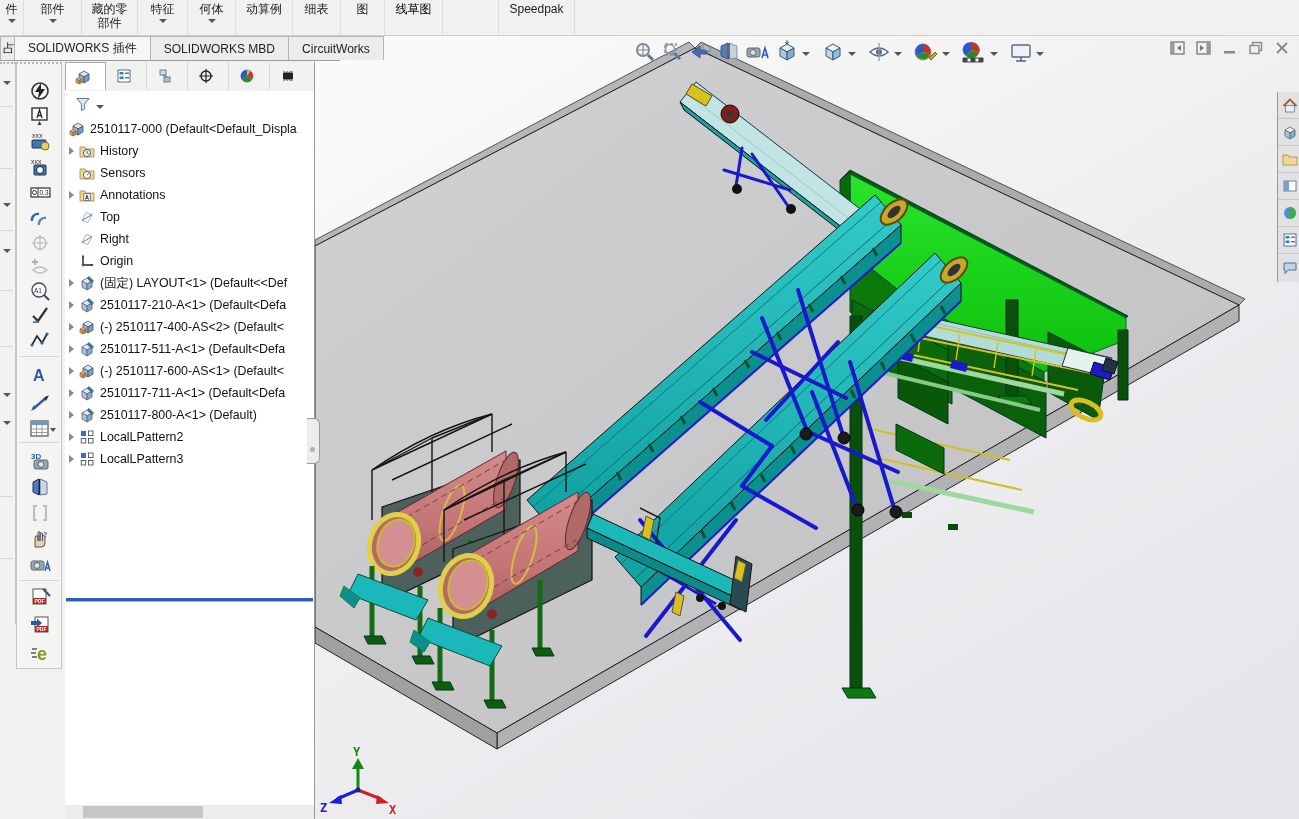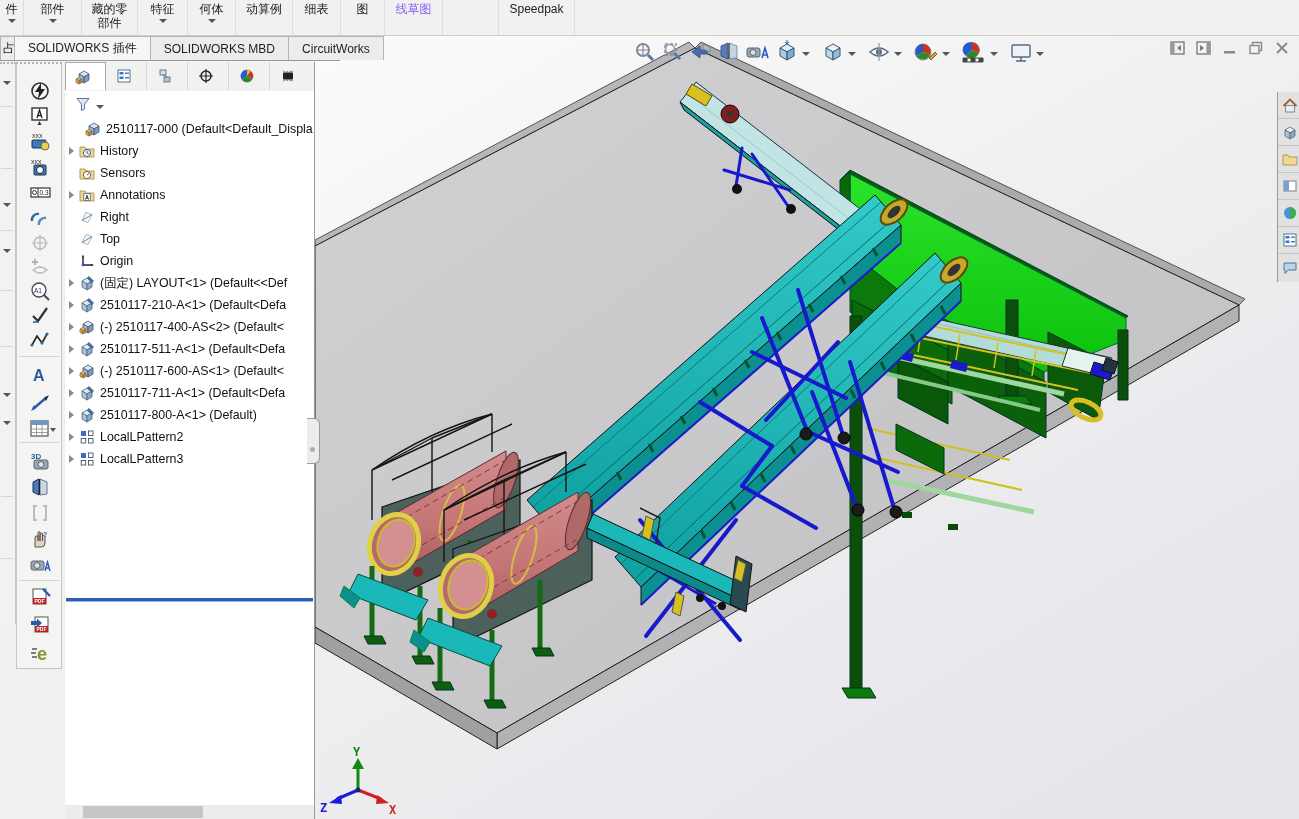--- a/index.html
+++ b/index.html
@@ -4,21 +4,21 @@
 <style>
   html,body{margin:0;padding:0}
   body{width:1299px;height:819px;position:relative;overflow:hidden;
        font-family:"Liberation Sans",sans-serif;background:#f1f1f0;font-size:12px;color:#222}
   .abs{position:absolute}
   
   .ribbon{left:0;top:0;width:1299px;height:35px;background:#f1f1f0;border-bottom:1px solid #cfcfcd;display:flex}
   .rcell{height:35px;display:flex;flex-direction:column;align-items:center;justify-content:flex-start;
          border-right:1px solid #dedddb;padding-top:2px;box-sizing:border-box;overflow:hidden}
   .rcell .lbl{font-size:12px;line-height:14px;text-align:center;white-space:pre-line;word-break:break-all}
-  .rcell.dis .lbl{color:#8b5cf6}
+  .rcell.dis .lbl{color:#000000}
   .caret{width:0;height:0;border-left:4px solid transparent;border-right:4px solid transparent;border-top:4px solid #555;margin-top:3px}
   .gapcell{border-right:none}
   
   .cmdtabs{left:0;top:36px;height:25px;display:flex;align-items:stretch}
   .ctab{background:#ececea;border:1px solid #b4b4b2;border-bottom:none;display:flex;align-items:center;
         padding:0 13px;font-size:12px;color:#222;margin-right:-1px;height:24px;box-sizing:border-box}
   .ctab.active{background:#f6f6f5}
   .ctab.partial{width:15px;padding:0 2px;overflow:hidden}
   .tabline{left:0;top:60px;width:340px;height:1px;background:#9a9a9a}
   
@@ -805,21 +805,21 @@
       </div>
   </div>
   <div class="filterrow">
     <svg class="ticon" width="17" height="17" viewBox="0 0 16 16">
         <use href="#i-filter"></use>
       </svg>
     <span class="caret" style="margin-top:6px"></span>
   </div>
 
   <div class="tree">
-    <div class="trow" style="padding-left:20px">
+    <div class="trow" style="padding-left:4px">
       <svg class="ticon" viewBox="0 0 16 16">
           <use href="#i-asm"></use>
         </svg>
       <span class="tlabel">2510117-000  (Default&lt;Default_Displa</span>
     </div>
     <div class="trow">
         <span class="tri"></span>
         <svg class="ticon" viewBox="0 0 16 16">
           <use href="#i-hist"></use>
         </svg>
@@ -837,28 +837,28 @@
         <svg class="ticon" viewBox="0 0 16 16">
           <use href="#i-annot"></use>
         </svg>
         <span class="tlabel">Annotations</span>
       </div>
     <div class="trow">
         <span class="ntri"></span>
         <svg class="ticon" viewBox="0 0 16 16">
           <use href="#i-plane"></use>
         </svg>
+        <span class="tlabel">Top</span>
+      </div>
+    <div class="trow">
+        <span class="ntri"></span>
+        <svg class="ticon" viewBox="0 0 16 16">
+          <use href="#i-plane"></use>
+        </svg>
         <span class="tlabel">Right</span>
-      </div>
-    <div class="trow">
-        <span class="ntri"></span>
-        <svg class="ticon" viewBox="0 0 16 16">
-          <use href="#i-plane"></use>
-        </svg>
-        <span class="tlabel">Top</span>
       </div>
     <div class="trow">
         <span class="ntri"></span>
         <svg class="ticon" viewBox="0 0 16 16">
           <use href="#i-origin"></use>
         </svg>
         <span class="tlabel">Origin</span>
       </div>
     <div class="trow">
         <span class="tri"></span>

